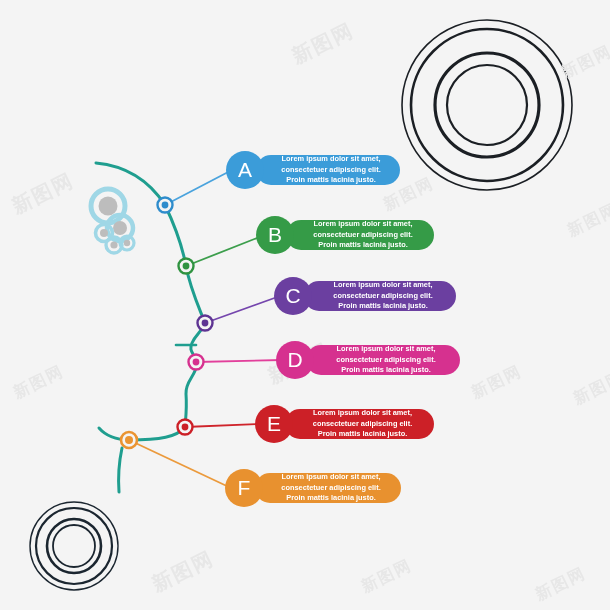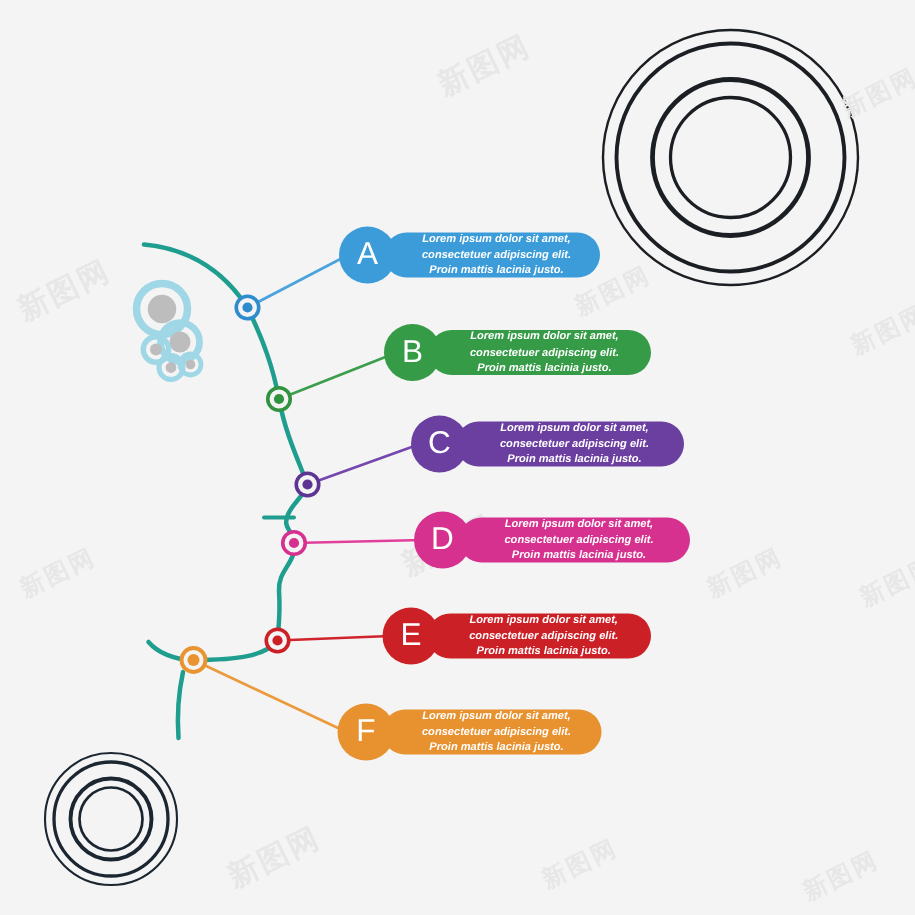--- a/index.html
+++ b/index.html
@@ -39,21 +39,21 @@
     height:30px;border-radius:15px;
     display:flex;align-items:center;
     margin-left:-8px;
     padding:0 14px 0 20px;
     position:relative;z-index:2;
     box-sizing:border-box;
   }
   .bar p{
     margin:0;color:#fff;
     font-size:7.4px;line-height:1.45;
-    font-style:italic;font-weight:700;
+    font-weight:700;
     text-align:center;width:100%;
     font-family:"Liberation Sans", sans-serif;
   }
 
   
   .caption{position:absolute;left:383px;top:503px;width:160px;}
   .caption .t1{
     color:#fbfbfb;font-size:13px;font-weight:700;
     letter-spacing:.2px;line-height:1.15;
   }

